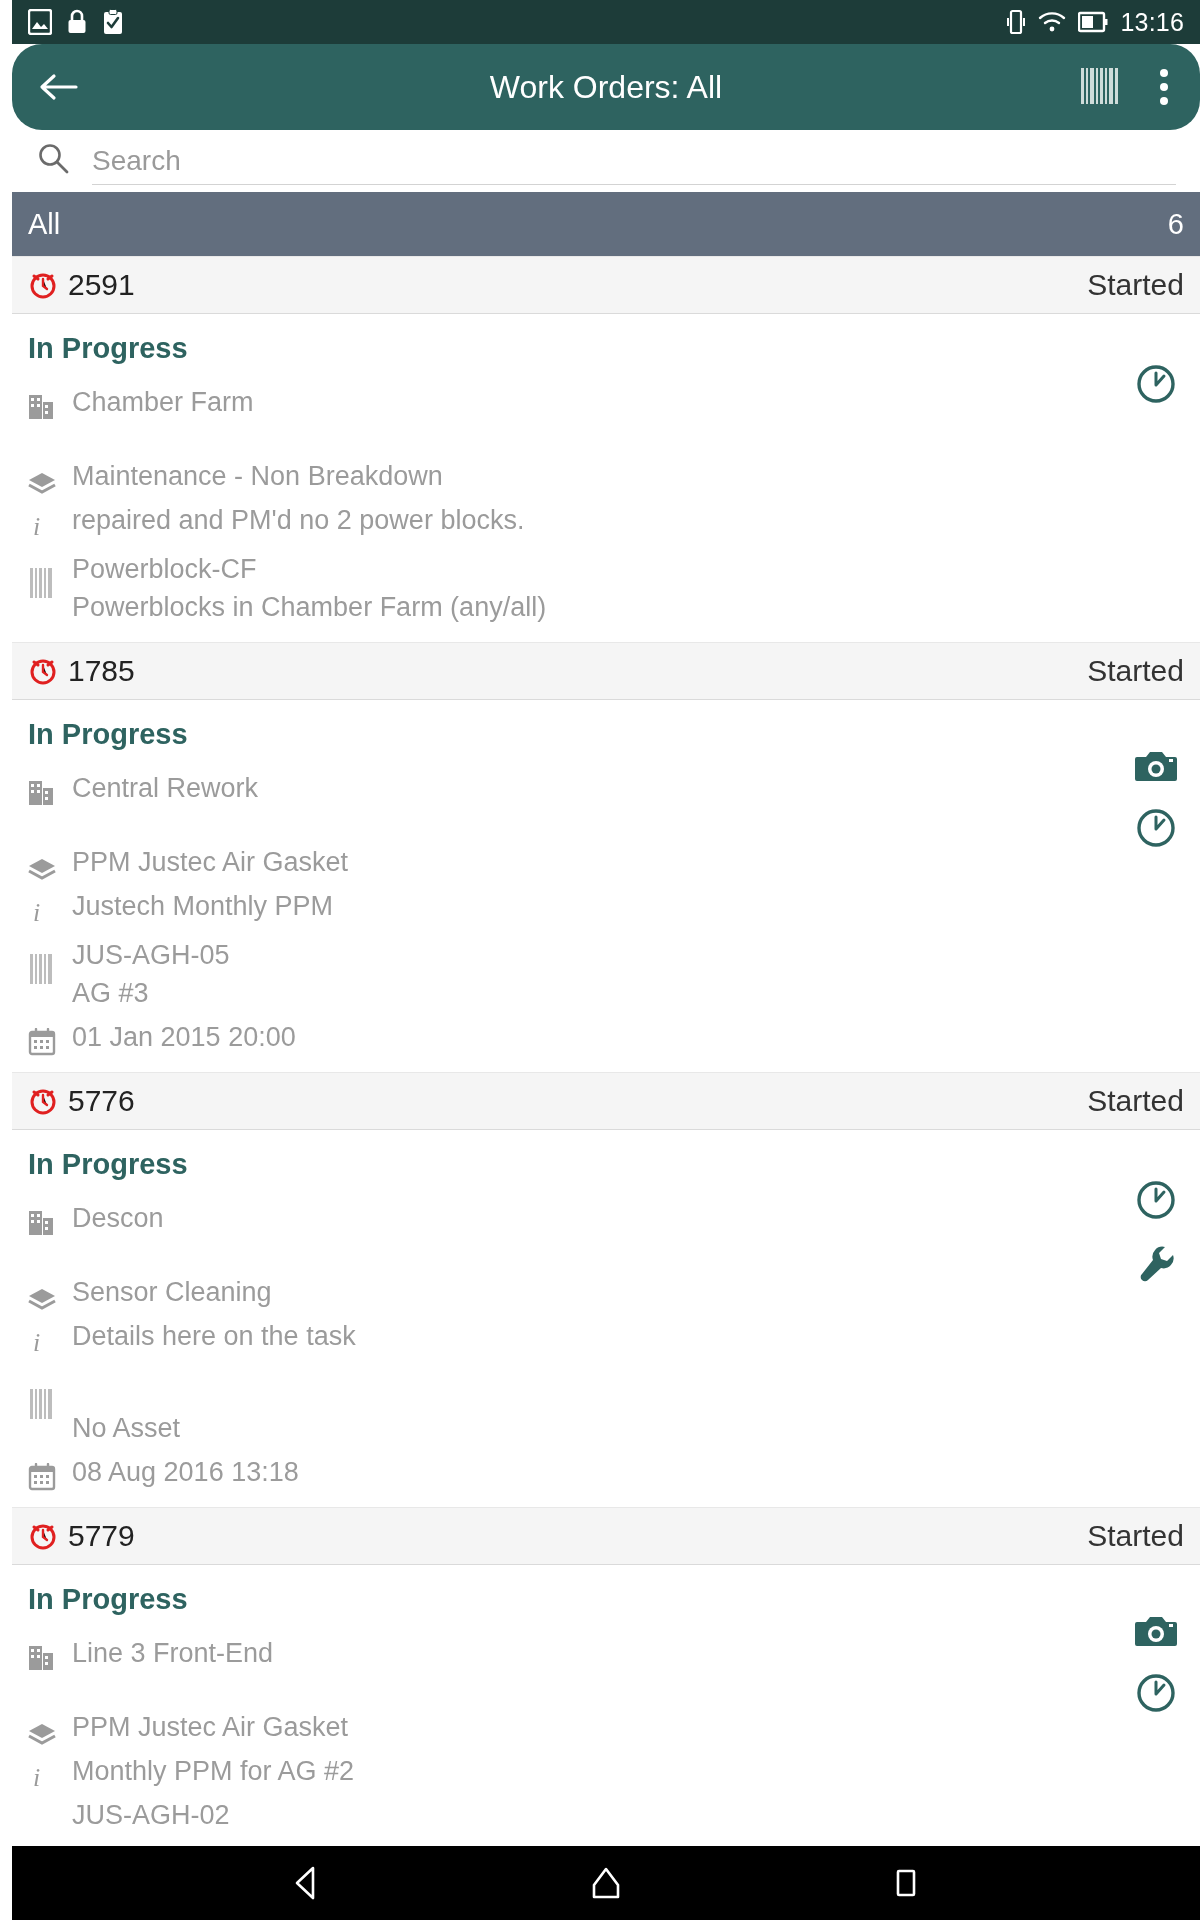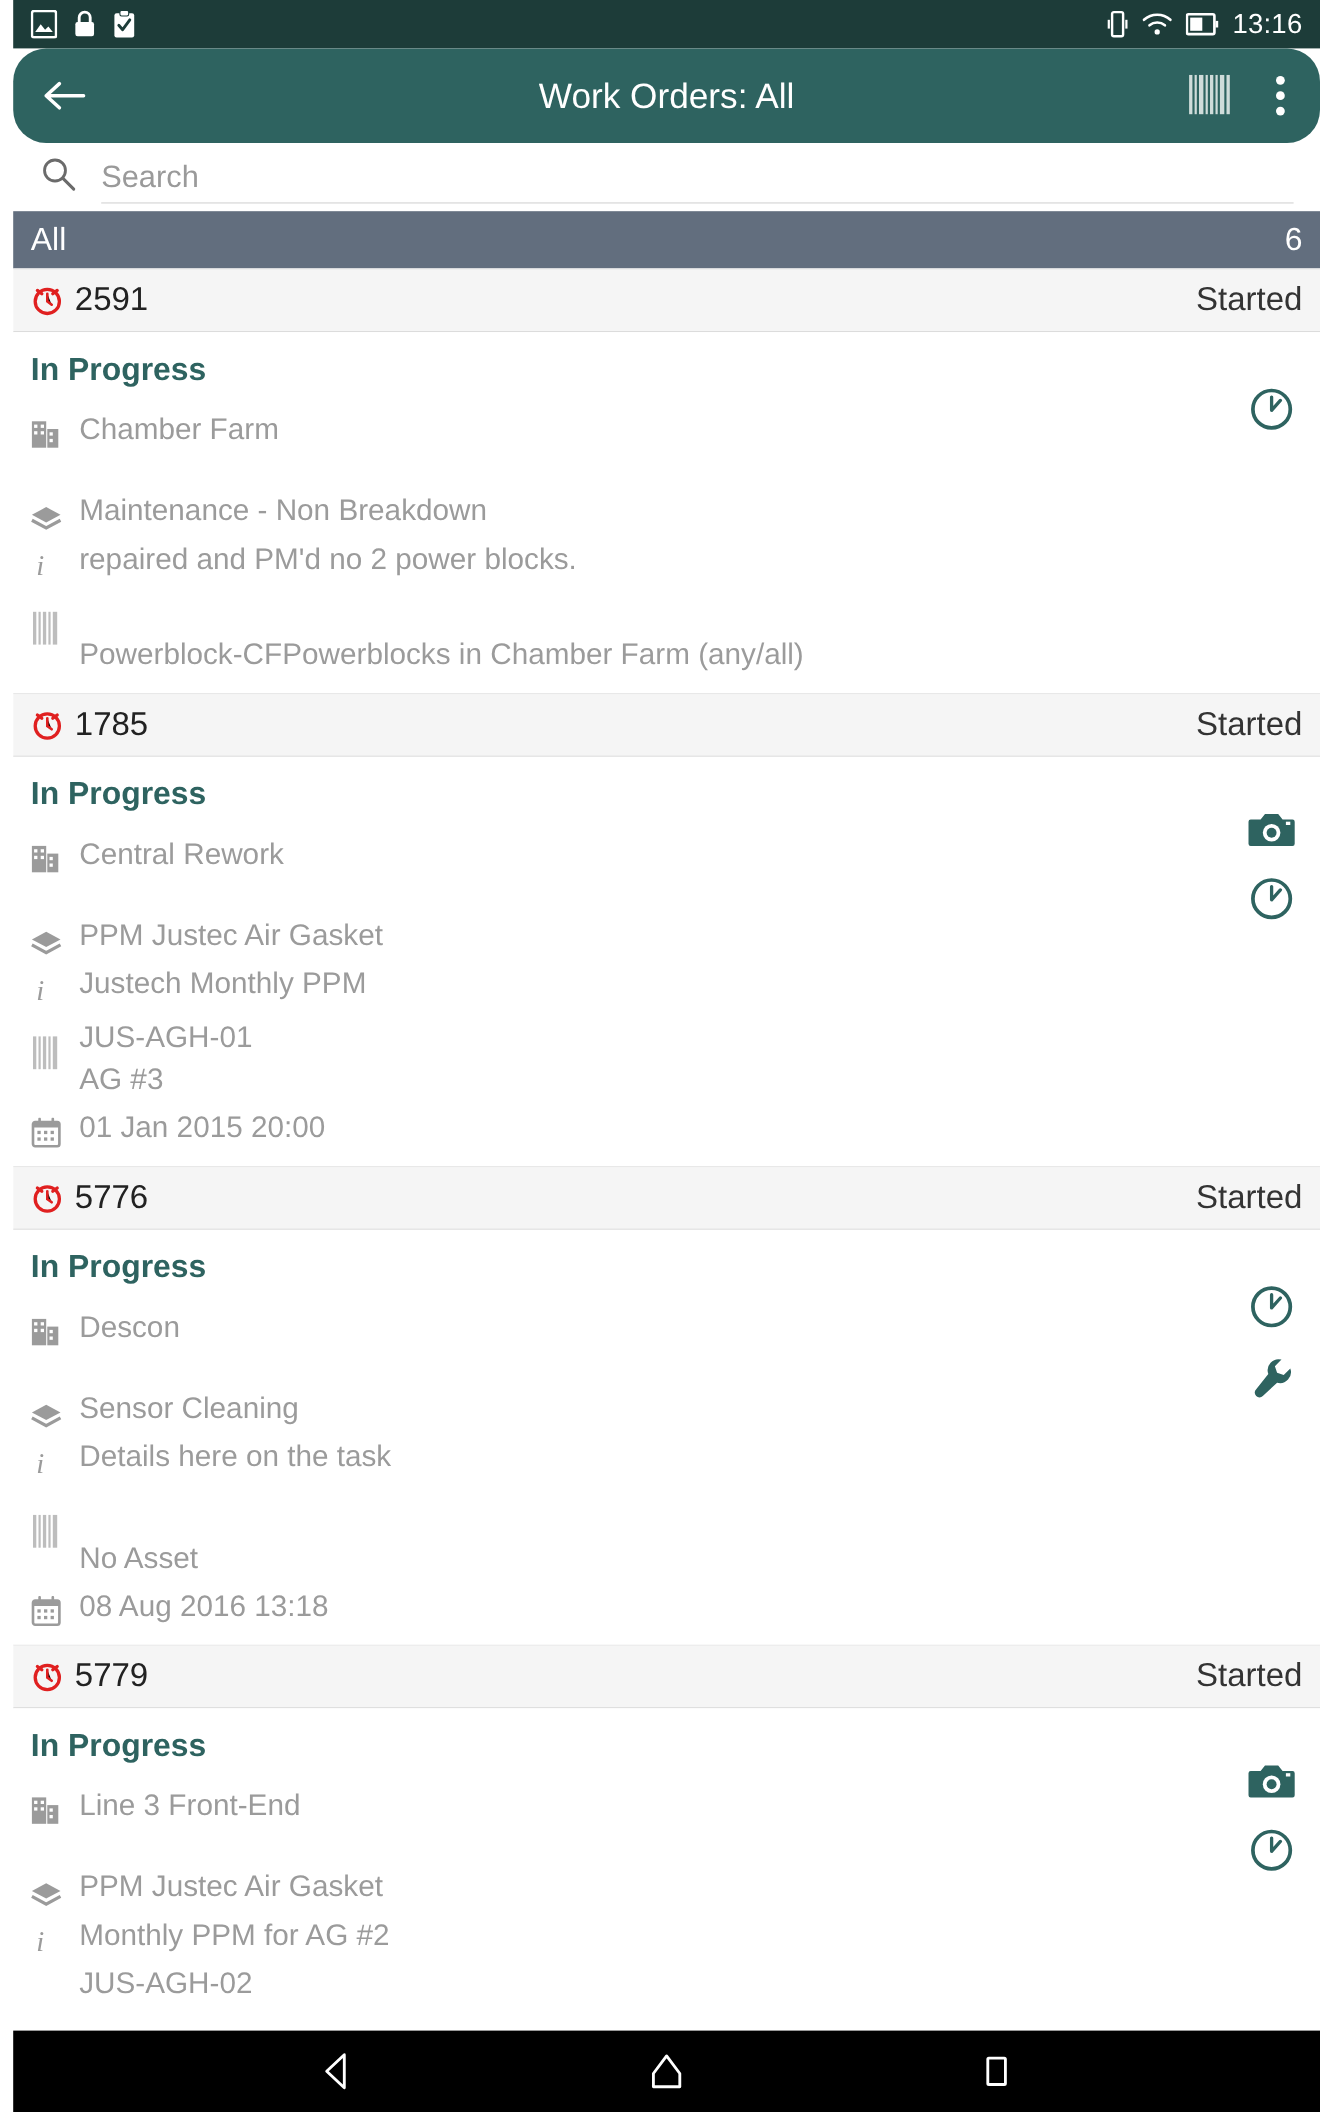--- a/index.html
+++ b/index.html
@@ -44,21 +44,21 @@
   .search-icon { flex:0 0 auto; margin-right:22px; }
   .search-field {
     flex:1; border:none; border-bottom:1px solid #d3d3d3;
     height:48px; font-size:28px; color:#555; outline:none;
     font-family:"Liberation Sans", sans-serif; background:transparent;
   }
   .search-field::placeholder { color:#9a9a9a; }
 
   
   .grouphdr {
-    background:#626e7e; color:#ffffff; height:52px;
+    background:#626e7e; color:#ffffff; height:64px;
     display:flex; align-items:center; padding:0 16px;
     font-size:29px; flex:0 0 auto;
   }
   .grouphdr .count { margin-left:auto; }
 
   
   .list { flex:1 1 auto; overflow:hidden; position:relative; }
 
   .wo-head {
     background:#f5f5f5; height:58px; display:flex; align-items:center;
@@ -224,21 +224,21 @@
           <svg width="30" height="58" viewBox="0 0 30 58" style="margin-top:20px">
             <g fill="#bdbdbd">
               <rect x="2" y="0" width="3" height="30"></rect>
                 <rect x="7" y="0" width="2" height="30"></rect>
               <rect x="11" y="0" width="3" height="30"></rect>
                 <rect x="16" y="0" width="2" height="30"></rect>
               <rect x="20" y="0" width="4" height="30"></rect>
             </g>
           </svg>
         </span>
-        <span style="display:flex;flex-direction:row">
+        <span style="display:flex;flex-direction:column">
           <span class="txt">Powerblock-CF</span>
           <span class="txt">Powerblocks in Chamber Farm (any/all)</span>
         </span>
       </div>
       <div class="actions">
         <span>
           <svg width="44" height="44" viewBox="0 0 44 44">
             <circle cx="22" cy="22" r="17" fill="none" stroke="#2e6360" stroke-width="3.4"></circle>
             <path d="M22 11 V23 L30 14" fill="none" stroke="#2e6360" stroke-width="3" stroke-linecap="round" stroke-linejoin="round"></path>
           </svg>
@@ -298,21 +298,21 @@
             <g fill="#bdbdbd">
               <rect x="2" y="0" width="3" height="30"></rect>
                 <rect x="7" y="0" width="2" height="30"></rect>
               <rect x="11" y="0" width="3" height="30"></rect>
                 <rect x="16" y="0" width="2" height="30"></rect>
               <rect x="20" y="0" width="4" height="30"></rect>
             </g>
           </svg>
         </span>
         <span style="display:flex;flex-direction:column">
-          <span class="txt">JUS-AGH-01</span>
+          <span class="txt">JUS-AGH-05</span>
           <span class="txt">AG  #3</span>
         </span>
       </div>
       <div class="row">
         <span class="ic">
           <svg width="28" height="28" viewBox="0 0 28 28">
             <rect x="2" y="4" width="24" height="22" rx="2" fill="none" stroke="#9b9b9b" stroke-width="2.4"></rect>
             <rect x="2" y="4" width="24" height="5" fill="#9b9b9b"></rect>
             <path d="M8 1 V6 M20 1 V6" stroke="#9b9b9b" stroke-width="2.4" stroke-linecap="round"></path>
             <g fill="#9b9b9b">

